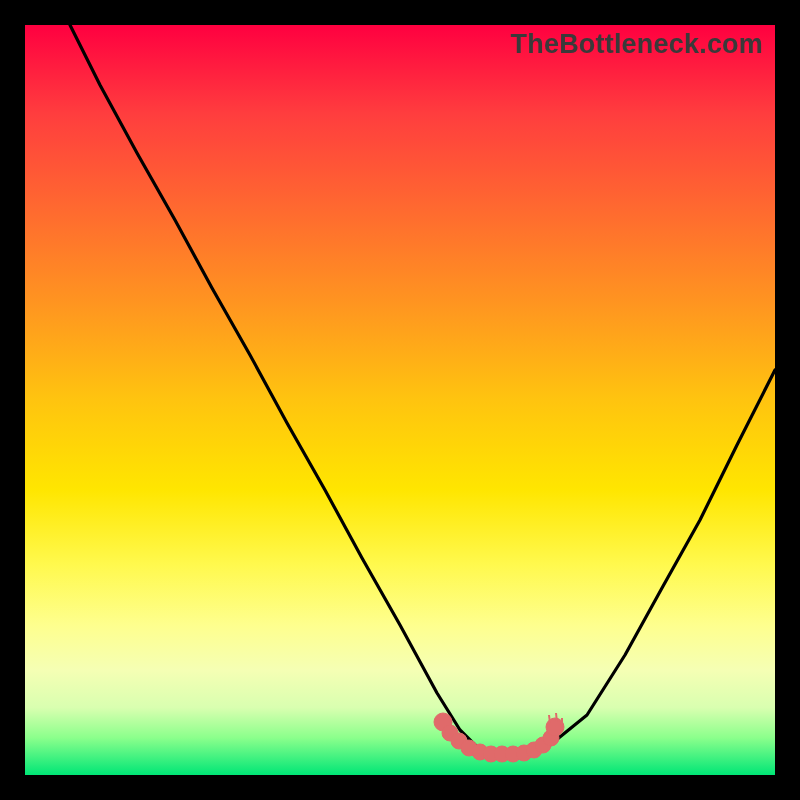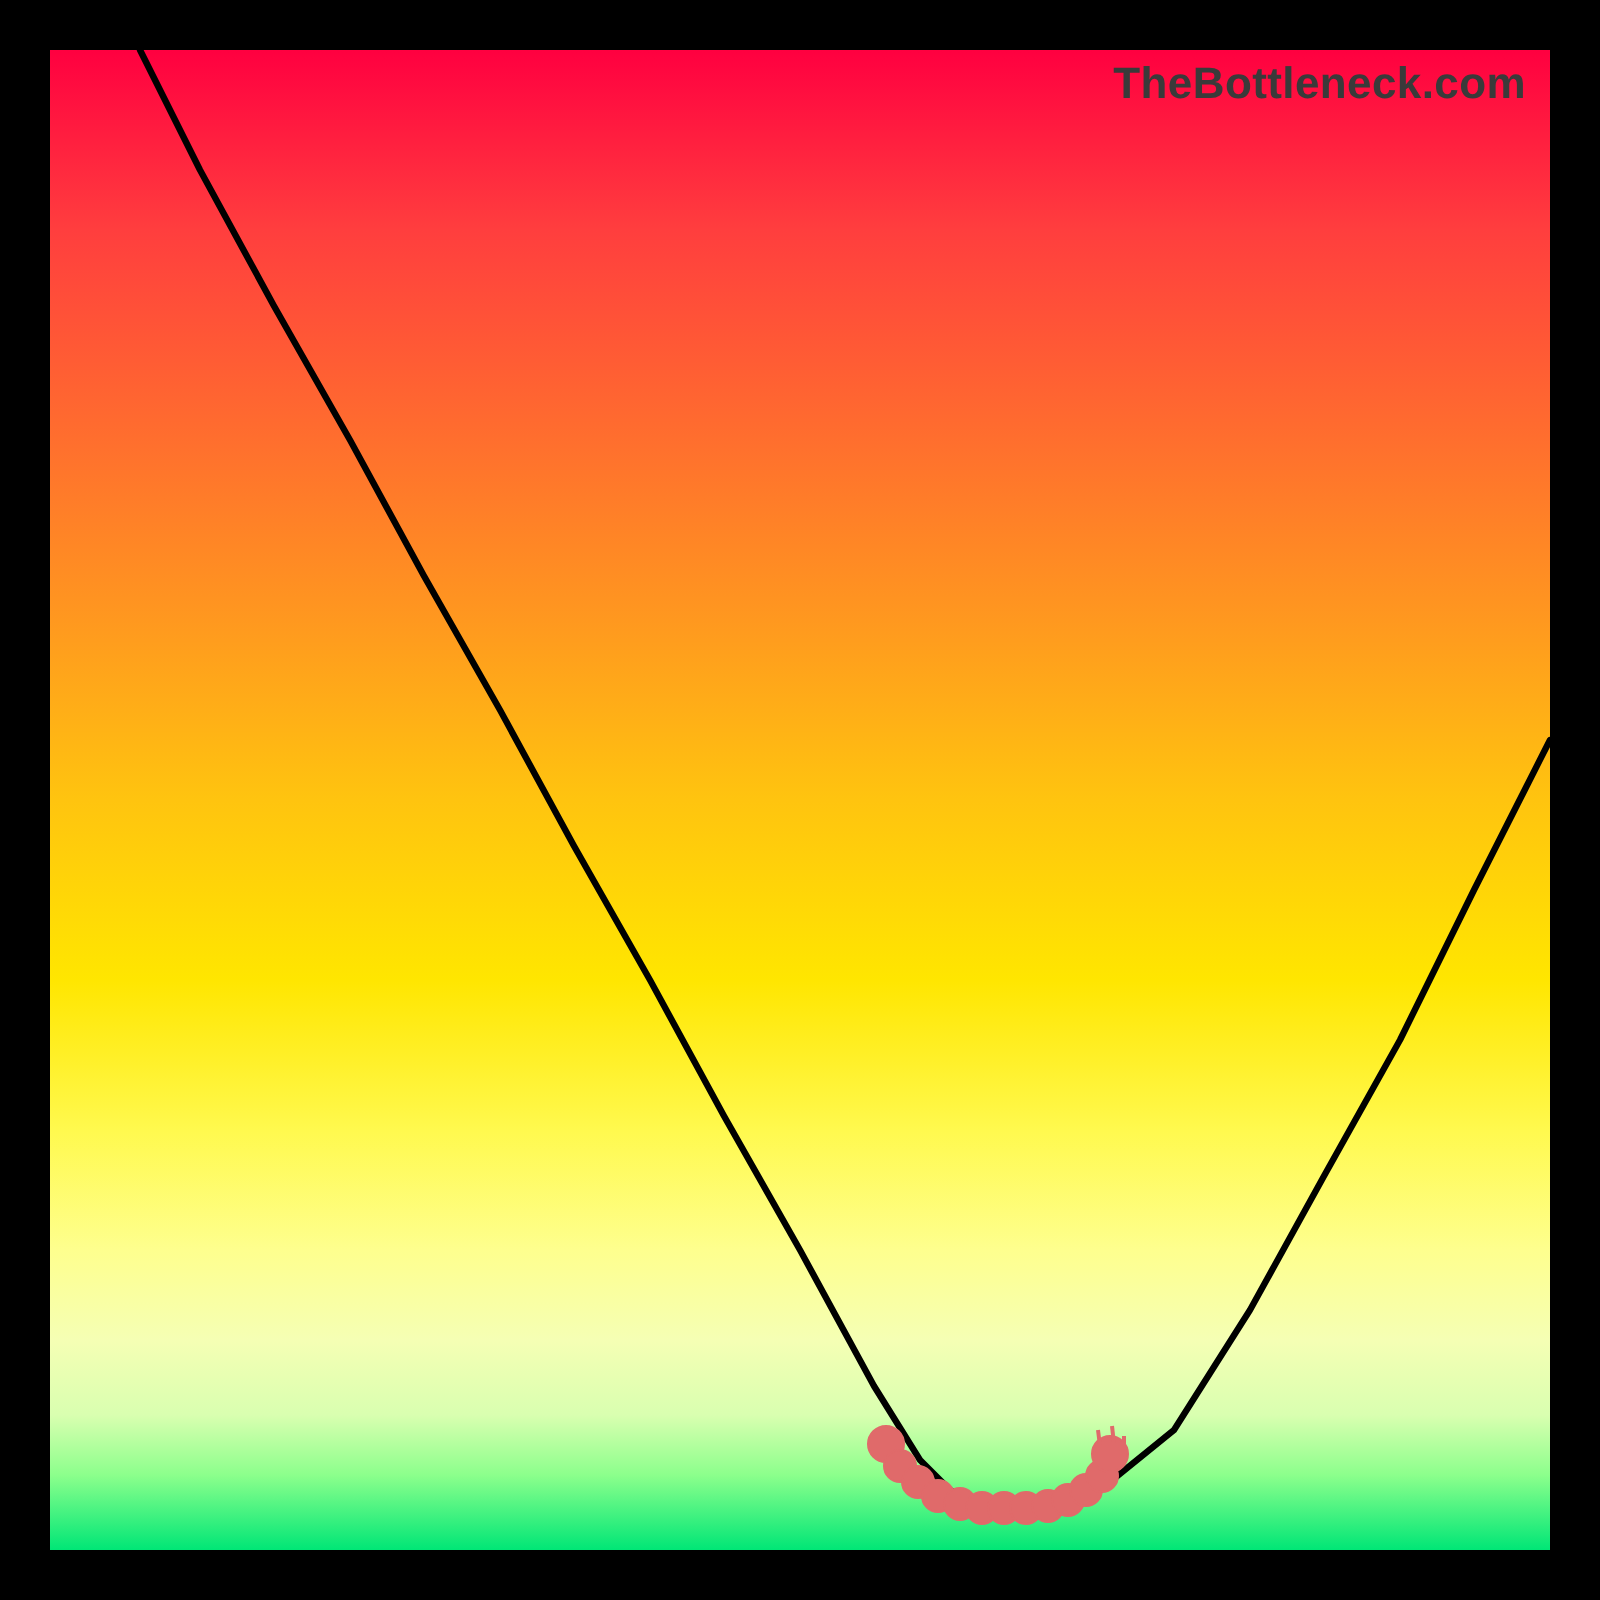--- a/index.html
+++ b/index.html
@@ -36,21 +36,21 @@
       #d9ffb0 91%,
       #8cff8c 95%,
       #00e676 100%
     );
   }
   .watermark {
     position: absolute;
     top: 4px;
     right: 12px;
     color: #3a3a3a;
-    font-size: 22px;
+    font-size: 27px;
     font-weight: 600;
     letter-spacing: 0.2px;
     user-select: none;
   }
   svg.curve {
     position: absolute;
     inset: 0;
     width: 750px;
     height: 750px;
     overflow: visible;

